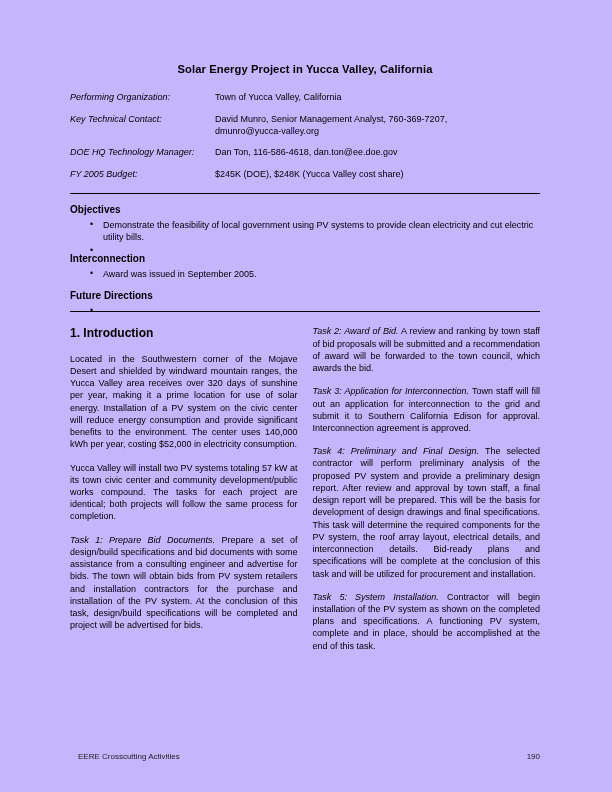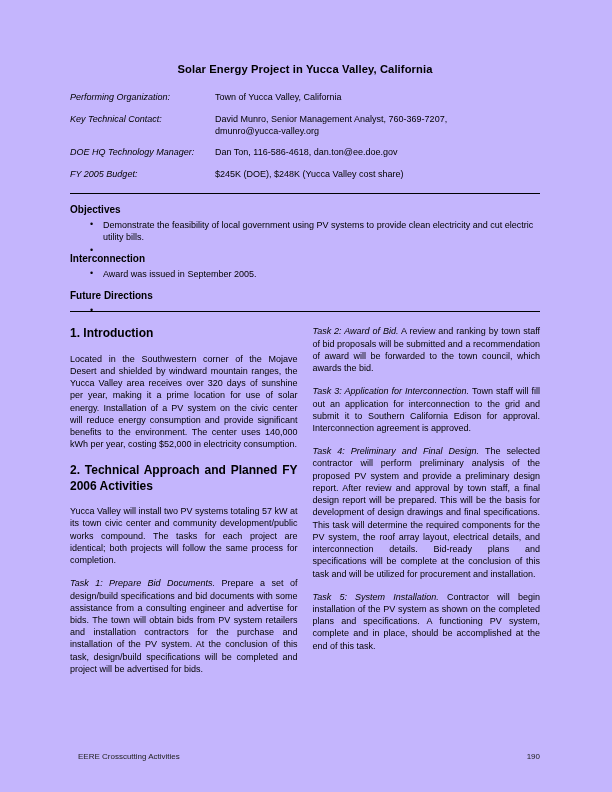--- a/index.html
+++ b/index.html
@@ -232,21 +232,20 @@
       </ul>
     </div>
 
     <hr class="rule rule-bottom">
 
     <div class="columns">
 
       <div class="col">
         <h3 class="tight">1. Introduction</h3>
         <p>Located in the Southwestern corner of the Mojave Desert and shielded by windward mountain ranges, the Yucca Valley area receives over 320 days of sunshine per year, making it a prime location for use of solar energy. Installation of a PV system on the civic center will reduce energy consumption and provide significant benefits to the environment. The center uses 140,000 kWh per year, costing $52,000 in electricity consumption.</p>
-        <h3>2. Technical Approach and Planned FY 2006 Activities</h3>
         <p>Yucca Valley will install two PV systems totaling 57 kW at its town civic center and community development/public works compound. The tasks for each project are identical; both projects will follow the same process for completion.</p>
         <p><span class="task-label">Task 1: Prepare Bid Documents.</span><span> Prepare a set of design/build specifications and bid documents with some assistance from a consulting engineer and advertise for bids. The town will obtain bids from PV system retailers and installation contractors for the purchase and installation of the PV system. At the conclusion of this task, design/build specifications will be completed and project will be advertised for bids.</span></p>
       </div>
 
       <div class="col">
         <p><span class="task-label">Task 2: Award of Bid.</span><span> A review and ranking by town staff of bid proposals will be submitted and a recommendation of award will be forwarded to the town council, which awards the bid.</span></p>
         <p><span class="task-label">Task 3: Application for Interconnection.</span><span> Town staff will fill out an application for interconnection to the grid and submit it to Southern California Edison for approval. Interconnection agreement is approved.</span></p>
         <p><span class="task-label">Task 4: Preliminary and Final Design.</span><span> The selected contractor will perform preliminary analysis of the proposed PV system and provide a preliminary design report.  After review and approval by town staff, a final design report will be prepared. This will be the basis for development of design drawings and final specifications. This task will determine the required components for the PV system, the roof array layout, electrical details, and interconnection details. Bid-ready plans and specifications will be complete at the conclusion of this task and will be utilized for procurement and installation.</span></p>
         <p><span class="task-label">Task 5: System Installation.</span><span> Contractor will begin installation of the PV system as shown on the completed plans and specifications. A functioning PV system, complete and in place, should be accomplished at the end of this task.</span></p>
       </div>

